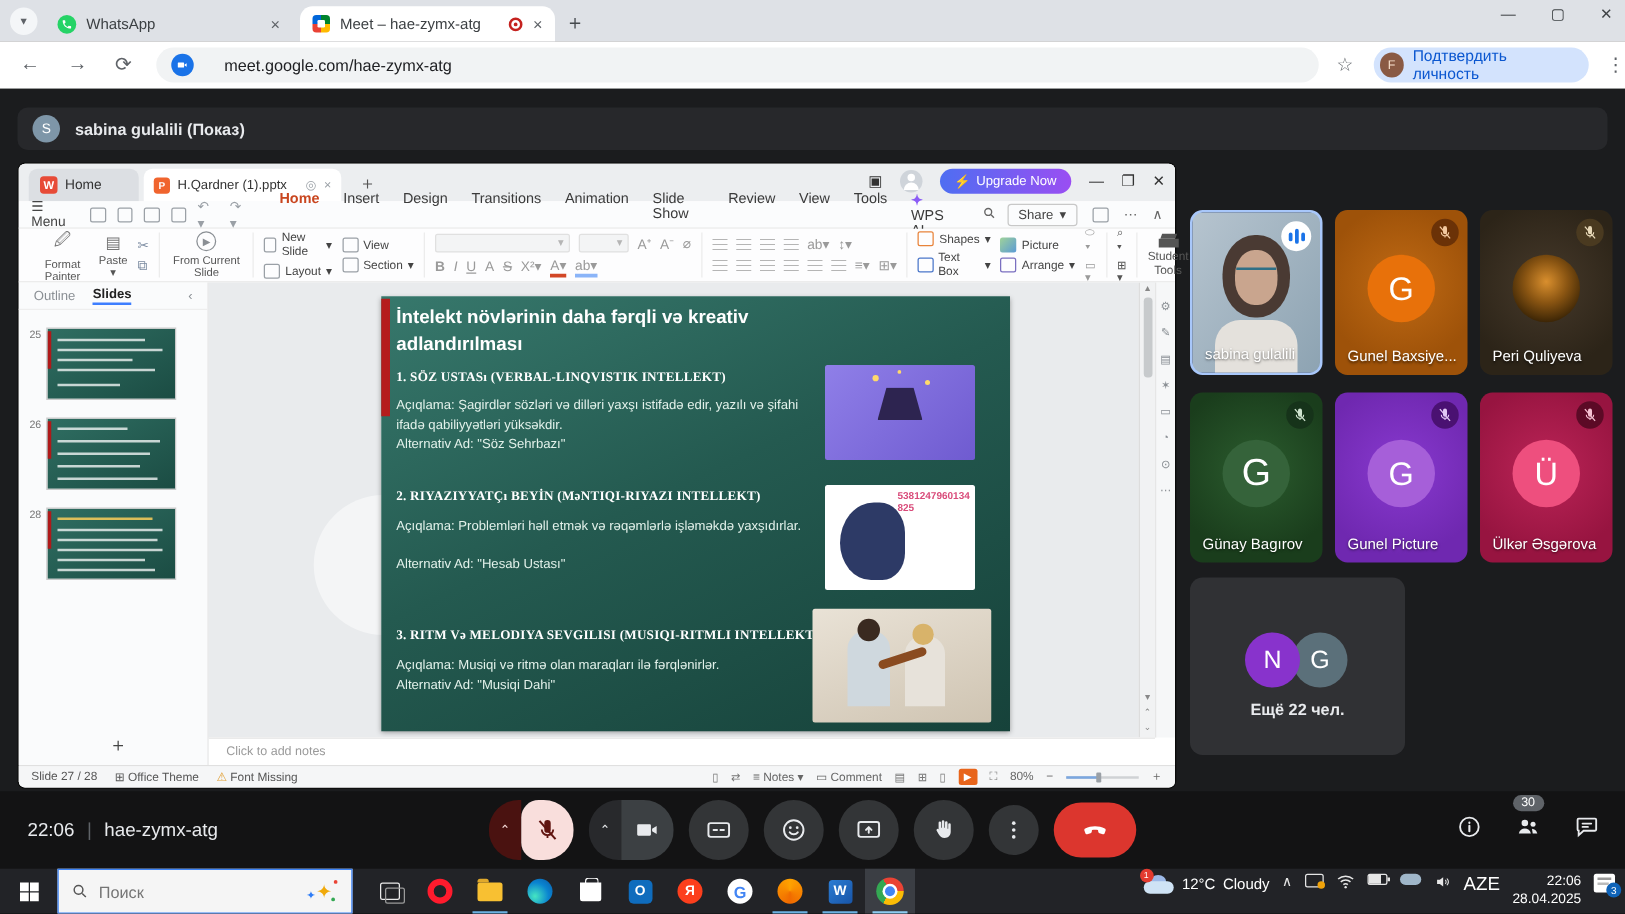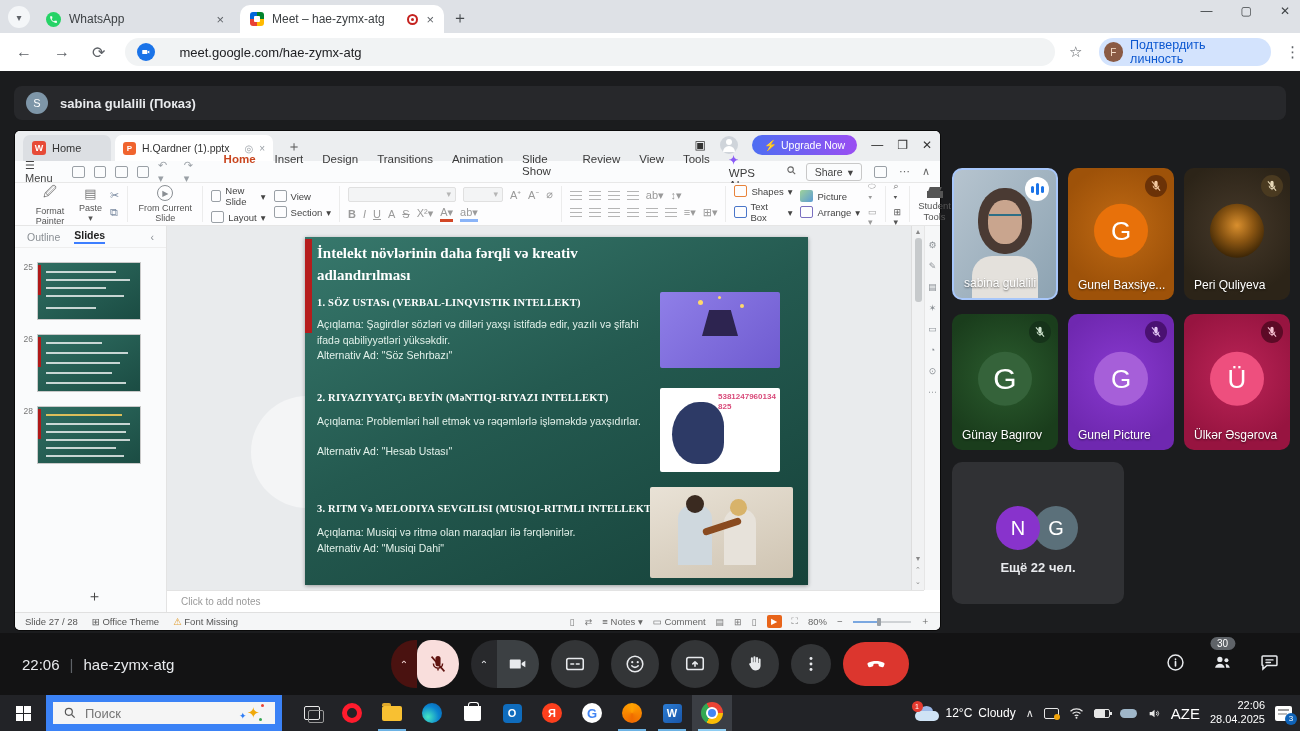--- a/index.html
+++ b/index.html
@@ -90,21 +90,21 @@
   .thumb.sel{outline:2px solid #5b87d6}
   .thumb::before{content:"";position:absolute;left:0;top:2px;width:3px;height:30px;background:#b01919}
   .tl{position:absolute;left:8px;height:2px;background:rgba(255,255,255,.75)}
   .tl.y{background:rgba(240,200,90,.9)}
   .tpur{position:absolute;width:16px;height:12px;background:#7b5fc9;border-radius:1px}
   .addslide{position:absolute;bottom:6px;left:72px;color:#444;font-size:15px}
   .canvas{position:absolute;top:95px;left:152px;right:16px;bottom:40px;background:#e9ebed;overflow:hidden}
   .deco-circle{position:absolute;left:84px;top:170px;width:112px;height:112px;border-radius:50%;background:#f4f5f6}
   .slide{position:absolute;left:138px;top:11px;width:503px;height:348px;background:linear-gradient(155deg,#37786c 0%,#245a50 45%,#16423a 100%);box-shadow:0 1px 4px rgba(0,0,0,.35)}
   .redbar{position:absolute;left:0;top:2px;width:7px;height:94px;background:#b51c1c}
-  .s-title{position:absolute;left:12px;top:6px;width:330px;font-family:Liberation Serif, serif;font-weight:bold;font-size:15px;line-height:1.45;color:#fff}
+  .s-title{position:absolute;left:12px;top:6px;width:330px;font-family:Liberation Sans, sans-serif;font-weight:bold;font-size:15px;line-height:1.45;color:#fff}
   .s-head{position:absolute;left:12px;font-family:"Liberation Serif",serif;font-weight:bold;font-size:10.5px;letter-spacing:.2px;color:#fff}
   .s-desc{position:absolute;left:12px;width:330px;font-size:10.5px;line-height:1.5;color:#e2f1ea}
   .s-alt{position:absolute;left:12px;font-size:10.5px;color:#e2f1ea}
   .img1{position:absolute;left:355px;top:55px;width:120px;height:76px;background:linear-gradient(135deg,#8f7fe8,#6f5bd0);border-radius:2px;overflow:hidden}
   .img1 .hat{position:absolute;left:42px;top:18px;width:36px;height:26px;background:#2d2450;clip-path:polygon(20% 0,80% 0,100% 100%,0 100%)}
   .img1 .dot{position:absolute;border-radius:50%;background:#ffd96b}
   .img2{position:absolute;left:355px;top:151px;width:120px;height:84px;background:#fff;border-radius:2px;overflow:hidden}
   .img2 .headsil{position:absolute;left:12px;top:14px;width:52px;height:62px;background:#2d3a66;border-radius:60% 45% 40% 55%}
   .img2 .nums{position:absolute;right:4px;top:4px;width:58px;font-size:8px;font-weight:bold;line-height:1.2;word-break:break-all}
   .img3{position:absolute;left:345px;top:250px;width:143px;height:91px;background:linear-gradient(160deg,#e9e2d6,#cfc4b2);border-radius:2px;overflow:hidden}
@@ -175,21 +175,21 @@
   .mright{position:absolute;right:20px;top:0;height:62px;display:flex;align-items:center;gap:26px}
   .mright svg{width:21px;height:21px}
   .ppl{position:relative}
   .cnt-badge{position:absolute;top:-15px;left:50%;transform:translateX(-50%);background:#5f6368;color:#fff;font-size:10px;border-radius:9px;padding:1px 7px}
 
   
   .tbar{position:absolute;left:0;bottom:0;width:100%;height:36px;background:#222327;display:flex;align-items:center}
   .start{width:46px;height:36px;display:flex;align-items:center;justify-content:center}
   .winlogo{width:15px;height:15px;display:grid;grid-template-columns:7px 7px;grid-template-rows:7px 7px;gap:1px}
   .winlogo i{background:#fff}
-  .sbox{width:236px;height:36px;background:#f5f5f5;display:flex;align-items:center;gap:8px;padding:6px 10px;border:7px solid #3b82f6}
+  .sbox{width:236px;height:36px;background:#f5f5f5;display:flex;align-items:center;gap:8px;padding:6px 10px;border:1px solid #3b82f6}
   .sbox input{border:none;outline:none;background:transparent;font-size:13px;color:#333;width:120px;font-family:"Liberation Sans",sans-serif}
   .copilot{margin-left:auto;position:relative;width:26px;height:20px}
   .cp-big{position:absolute;left:8px;top:1px;color:#f0a90a;font-size:15px}
   .cp-sm{position:absolute;left:0;top:8px;color:#2f7df6;font-size:9px}
   .cp-d1{position:absolute;right:1px;top:1px;width:3px;height:3px;border-radius:50%;background:#ea4335}
   .cp-d2{position:absolute;right:3px;bottom:2px;width:3px;height:3px;border-radius:50%;background:#34a853}
   .slot{width:40px;height:36px;display:flex;align-items:center;justify-content:center;position:relative}
   .slot.active{background:#3b3e44}
   .runline{position:absolute;bottom:0;left:6px;right:6px;height:2px;background:#6cb2e3}
   .taskview{width:16px;height:14px;border:1.5px solid #eaeaea;border-radius:2px;position:relative}
@@ -201,21 +201,21 @@
   .store{width:17px;height:15px;background:#fff;border-radius:0 0 2px 2px;position:relative}
   .store::before{content:"";position:absolute;top:-4px;left:4px;width:9px;height:4px;border:1.5px solid #fff;border-bottom:none;border-radius:3px 3px 0 0}
   .outlook{width:19px;height:19px;border-radius:4px;background:#0f6cbd;color:#fff;font-size:11px;font-weight:bold;display:flex;align-items:center;justify-content:center}
   .yandex{width:20px;height:20px;border-radius:50%;background:#fc3f1d;color:#fff;font-size:11px;font-weight:bold;display:flex;align-items:center;justify-content:center}
   .google{width:20px;height:20px;border-radius:50%;background:#fff;color:#4285f4;font-size:13px;font-weight:bold;display:flex;align-items:center;justify-content:center}
   .avast{width:20px;height:20px;border-radius:50%;background:conic-gradient(#ffa200,#f06a00,#ffa200)}
   .word{width:19px;height:19px;border-radius:3px;background:linear-gradient(135deg,#2b7cd3,#1855a8);color:#fff;font-size:11px;font-weight:bold;display:flex;align-items:center;justify-content:center}
   .chrome-ic{width:22px;height:22px;border-radius:50%;background:conic-gradient(from -30deg,#ea4335 0 120deg,#fbbc05 0 240deg,#34a853 0 360deg);position:relative}
   .chrome-ic::before{content:"";position:absolute;inset:5px;background:#fff;border-radius:50%}
   .chrome-ic::after{content:"";position:absolute;inset:7px;background:#4285f4;border-radius:50%}
-  .tray{margin-left:auto;display:flex;align-items:center;gap:10px;padding-right:8px;color:#eaeaea}
+  .tray{margin-left:auto;display:flex;align-items:flex-start;gap:10px;padding-right:8px;color:#eaeaea}
   .wcloud{position:relative;width:24px;height:16px}
   .wcloud .c{position:absolute;bottom:0;left:0;width:24px;height:10px;background:#cfe3f5;border-radius:6px}
   .wcloud .c2{position:absolute;bottom:4px;left:5px;width:13px;height:11px;background:#9db9e8;border-radius:50%}
   .wbadge{position:absolute;top:-4px;left:-3px;width:11px;height:11px;border-radius:50%;background:#e33a2f;color:#fff;font-size:7px;display:flex;align-items:center;justify-content:center}
   .wtxt{font-size:12px;color:#fff;display:flex;gap:6px}
   .trico{font-size:11px;color:#e6e6e6}
   .monitor{width:15px;height:11px;border:1.5px solid #e6e6e6;border-radius:2px;position:relative}
   .monitor::after{content:"";position:absolute;right:-2px;bottom:-2px;width:6px;height:6px;border-radius:50%;background:#f0a30a}
   .battery{width:16px;height:9px;border:1.5px solid #e6e6e6;border-radius:2px;position:relative;background:linear-gradient(90deg,#e6e6e6 0 70%,transparent 70%)}
   .battery::after{content:"";position:absolute;right:-3px;top:2px;width:2px;height:3px;background:#e6e6e6}

